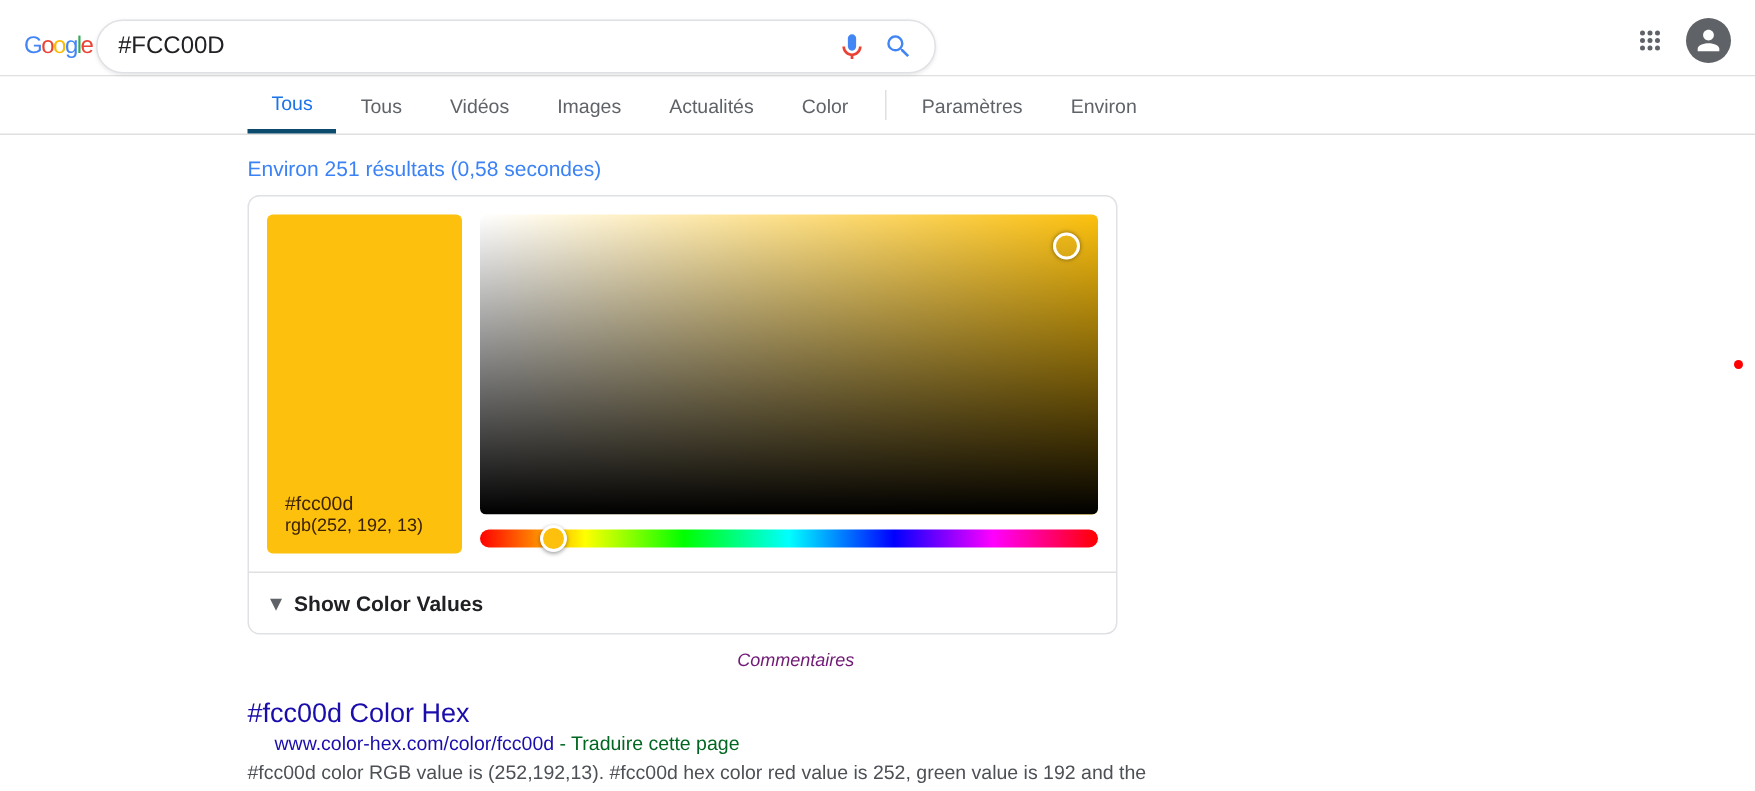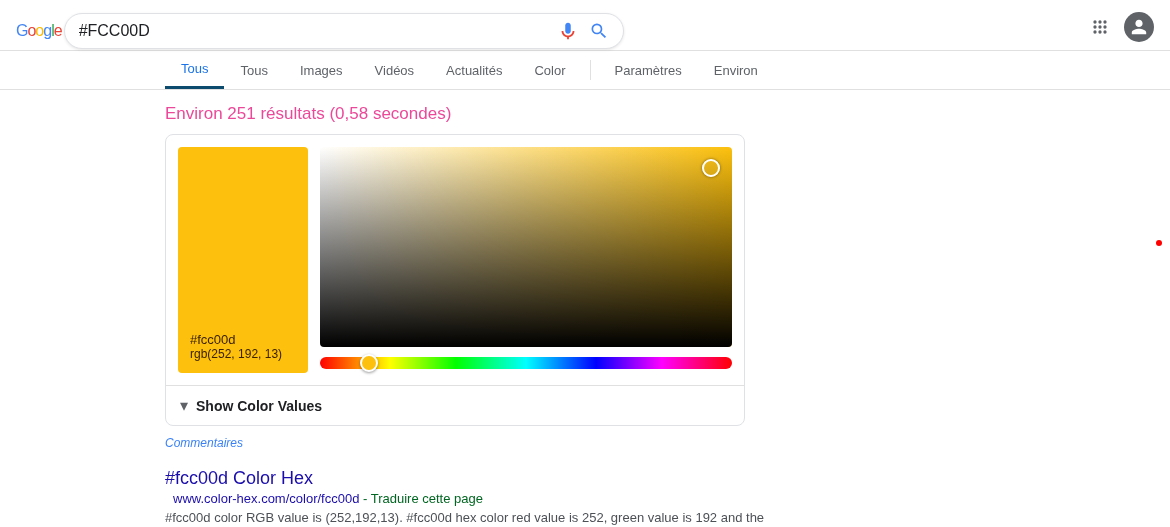--- a/index.html
+++ b/index.html
@@ -120,22 +120,22 @@
       margin: 0 8px;
     }
 
     
     .main {
       padding: 8px 0 0 165px;
       max-width: 900px;
     }
 
     .results-count {
-      font-size: 17px;
-      color: #ec4899;
+      font-size: 14px;
+      color: #3b82f6;
       padding: 6px 0 10px 0;
     }
 
     
     .color-widget {
       border: 1px solid #dfe1e5;
       border-radius: 8px;
       overflow: hidden;
       width: 580px;
       background: #fff;
@@ -250,43 +250,43 @@
       color: #5f6368;
       font-size: 16px;
     }
     .show-label {
       font-size: 14px;
       color: #202124;
       font-weight: bold;
     }
 
     .commentaires {
-      text-align: left;
+      text-align: center;
       font-size: 12px;
-      color: #3b82f6;
+      color: #701a75;
       font-style: italic;
       padding: 2px 4px 8px 0;
     }
 
     
     .search-result {
       margin-top: 10px;
     }
     .result-title {
       font-size: 18px;
       color: #1a0dab;
       font-weight: normal;
       text-decoration: none;
       cursor: pointer;
       text-align: right;
     }
     .result-url {
       font-size: 13px;
       color: #006621;
-      margin: 2px 8px;
+      margin: 2px 18px;
     }
     .result-url span { color: #1a0dab; }
     .result-description {
       font-size: 13px;
       color: #4d5156;
       line-height: 1.5;
       max-width: 600px;
     }
 
     .red-dot {
@@ -331,22 +331,22 @@
       <svg viewBox="0 0 24 24" width="18" height="18">
           <path d="M12 12c2.7 0 4.8-2.1 4.8-4.8S14.7 2.4 12 2.4 7.2 4.5 7.2 7.2 9.3 12 12 12zm0 2.4c-3.2 0-9.6 1.6-9.6 4.8v2.4h19.2v-2.4c0-3.2-6.4-4.8-9.6-4.8z" fill="white"></path>
         </svg>
     </div>
   </div>
 </div>
 
 <div class="nav-tabs">
   <a class="nav-tab active">Tous</a>
   <a class="nav-tab">Tous</a>
+  <a class="nav-tab">Vidéos</a>
   <a class="nav-tab">Images</a>
-  <a class="nav-tab">Vidéos</a>
   <a class="nav-tab">Actualités</a>
   <a class="nav-tab">Color</a>
   <div class="nav-divider"></div>
   <a class="nav-tab">Paramètres</a>
   <a class="nav-tab">Environ</a>
 </div>
 
 <div class="main">
   <div class="results-count">Environ 251 résultats (0,58 secondes)</div>
 

